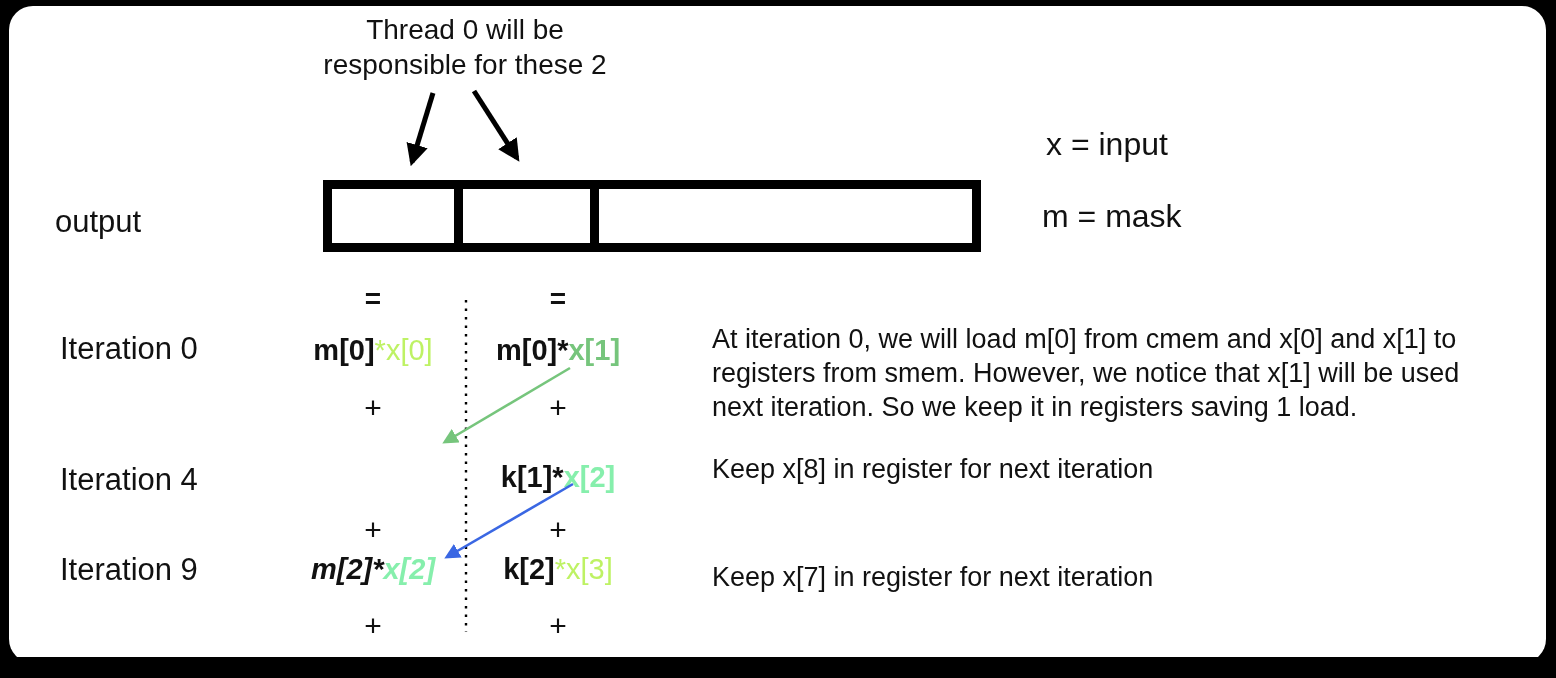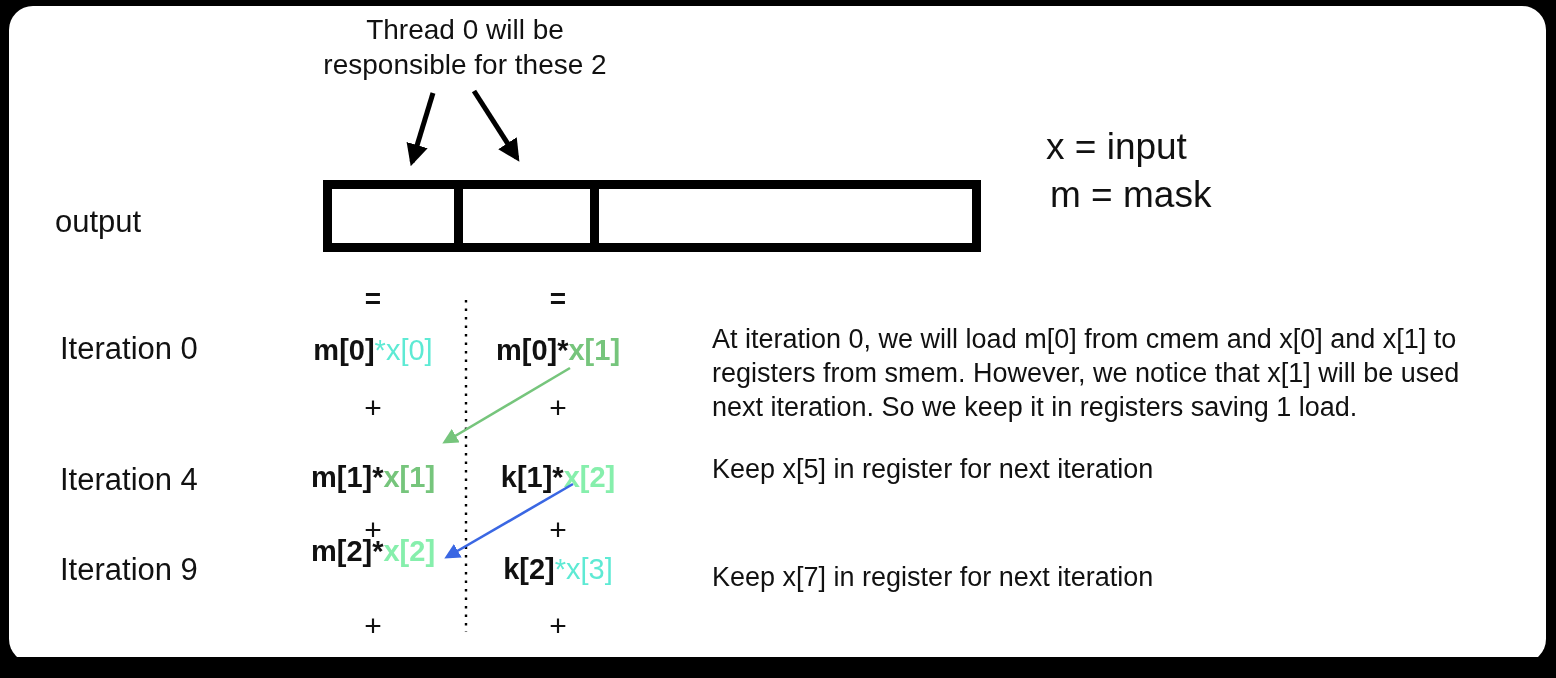--- a/index.html
+++ b/index.html
@@ -4,35 +4,35 @@
 <style>
   html,body{margin:0;padding:0;background:#000;}
   .stage{position:relative;width:1556px;height:657px;background:#000;overflow:hidden;
          font-family:"Liberation Sans","DejaVu Sans",sans-serif;color:#111;}
   .canvas{position:absolute;left:9px;top:6px;width:1537px;height:657px;background:#fff;border-radius:24px;}
   .abs{position:absolute;}
   svg.overlay{position:absolute;left:0;top:0;width:1556px;height:678px;pointer-events:none;z-index:3;}
 
   .annotation{left:300px;top:12px;width:330px;text-align:center;font-size:28px;line-height:35px;z-index:2;}
   .output-label{left:55px;top:204px;font-size:31px;z-index:2;}
-  .legend-line{font-size:37px;z-index:2;}
+  .legend-line{font-size:32px;z-index:2;}
 
   .outbox{left:323px;top:180px;width:658px;height:72px;border:9px solid #000;box-sizing:border-box;
           display:flex;z-index:2;background:#fff;}
   .outcell{height:100%;box-sizing:border-box;}
   .outcell.c0{width:131px;border-right:9px solid #000;}
   .outcell.c1{width:136px;border-right:9px solid #000;}
   .outcell.c2{flex:1;}
 
   .iter-label{left:60px;font-size:31px;z-index:2;}
   .col-left{left:298px;width:150px;text-align:center;z-index:2;}
   .col-right{left:483px;width:150px;text-align:center;z-index:2;}
   .eq{font-size:28px;font-weight:700;}
   .expr{font-size:29px;font-weight:700;white-space:nowrap;}
-  .expr .tail[data-color="black"]{font-weight:400;color:#5eead4;}
+  .expr .tail[data-color="black"]{font-weight:400;color:#bef264;}
   .expr .tail[data-color="green"]{font-weight:700;color:#76c57c;}
   .expr .tail[data-color="blue"]{font-weight:700;color:#86efac;}
   .plus{font-size:30px;font-weight:400;}
 
   .note{left:712px;font-size:27px;line-height:34px;z-index:2;}
   .note.para{width:800px;}
 </style>
 </head>
 <body>
 
@@ -64,38 +64,37 @@
   </div>
 
   <div class="abs output-label">output</div>
   <div class="abs outbox">
     <div class="outcell c0"></div>
     <div class="outcell c1"></div>
     <div class="outcell c2"></div>
   </div>
 
   <div class="abs legend-line" style="left:1046px;top:126px;">x = input</div>
-  <div class="abs legend-line" style="left:1042px;top:174px;margin-left:8px;">m = mask</div>
+  <div class="abs legend-line" style="left:1042px;top:198px;">m = mask</div>
 
   <div class="abs col-left eq" style="top:283px;">=</div>
   <div class="abs col-right eq" style="top:283px;">=</div>
 
   <div class="abs iter-label" style="top:331px;text-align:right;">Iteration 0</div>
   <div class="abs col-left expr" style="top:334px;"><span class="head">m[0]</span><span class="tail" data-color="black">*x[0]</span></div>
   <div class="abs col-right expr" style="top:334px;"><span class="head">m[0]*</span><span class="tail" data-color="green">x[1]</span></div>
   <div class="abs col-left plus" style="top:391px;">+</div>
   <div class="abs col-right plus" style="top:391px;">+</div>
   <div class="abs note para" style="top:322px;">At iteration 0, we will load m[0] from cmem and x[0] and x[1] to registers from smem. However, we notice that x[1] will be used next iteration. So we keep it in registers saving 1 load.</div>
 
   <div class="abs iter-label" style="top:462px;">Iteration 4</div>
-  <div class="abs col-left expr" style="top:461px;"><span class="head">m[1]*</span><span class="tail" data-color="green">x[1]</span></div>
   <div class="abs col-right expr" style="top:461px;"><span class="head">k[1]*</span><span class="tail" data-color="blue">x[2]</span></div>
   <div class="abs col-left plus" style="top:513px;">+</div>
   <div class="abs col-right plus" style="top:513px;">+</div>
-  <div class="abs note" style="top:452px;">Keep x[5] in register for next iteration</div>
+  <div class="abs note" style="top:452px;">Keep x[8] in register for next iteration</div>
 
   <div class="abs iter-label" style="top:552px;">Iteration 9</div>
-  <div class="abs col-left expr" style="top:535px;"><span class="head">m[2]*</span><span class="tail" data-color="blue">x[2]</span></div>
+  <div class="abs col-left expr" style="top:553px;font-style:italic;"><span class="head">m[2]*</span><span class="tail" data-color="blue">x[2]</span></div>
   <div class="abs col-right expr" style="top:553px;"><span class="head">k[2]</span><span class="tail" data-color="black">*x[3]</span></div>
   <div class="abs col-left plus" style="top:609px;">+</div>
   <div class="abs col-right plus" style="top:609px;">+</div>
   <div class="abs note" style="top:560px;">Keep x[7] in register for next iteration</div>
 </div>
 
 </body></html>

